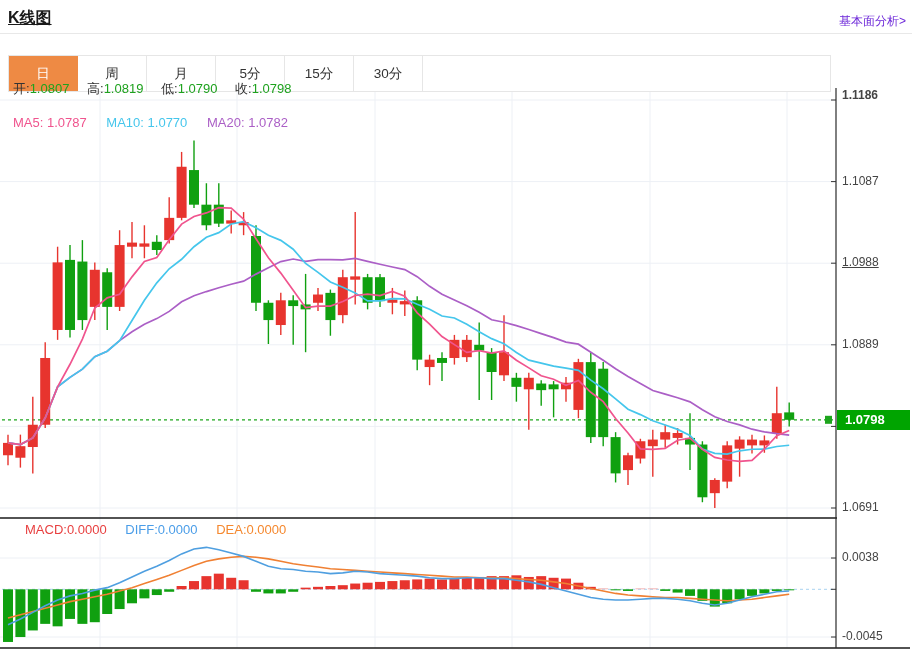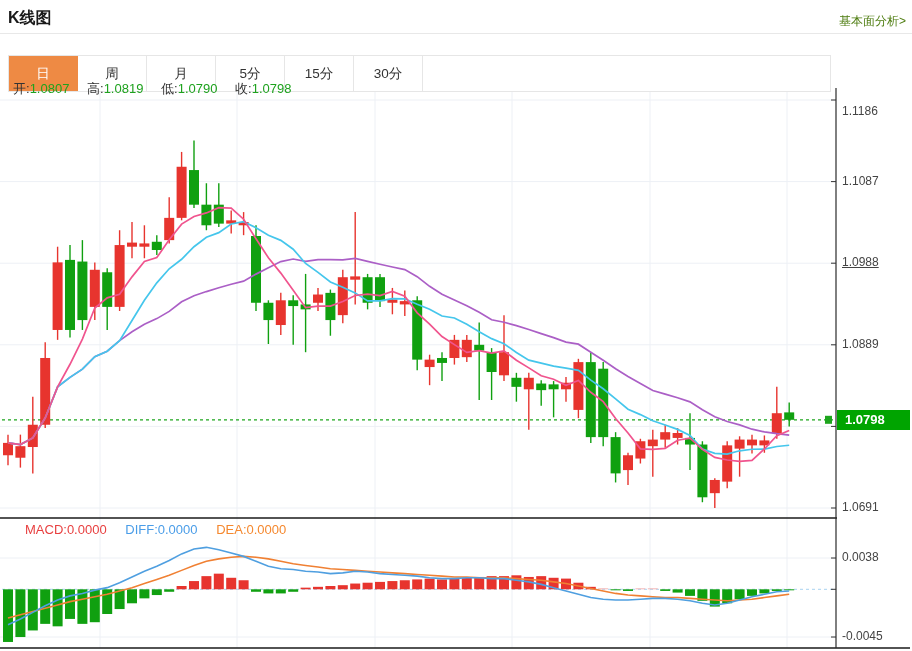--- a/index.html
+++ b/index.html
@@ -1,22 +1,22 @@
 <!DOCTYPE html>
 <html><head>
 <meta charset="utf-8">
 <style>
   * { margin:0; padding:0; box-sizing:border-box; }
   html,body { width:912px; height:651px; background:#fff; overflow:hidden;
               font-family:"Liberation Sans","DejaVu Sans",sans-serif; }
   .page { position:relative; width:912px; height:651px; background:#fff; }
 
   
-  .hdr-title { position:absolute; left:8px; top:8px; font-size:16px; font-weight:bold; color:#1a1a1a; }
-  .hdr-link  { position:absolute; right:6px; top:13px; font-size:12px; color:#4d7c0f; cursor:pointer; }
+  .hdr-title { position:absolute; left:8px; top:8px; font-size:16px; font-weight:bold; color:#1a1a1a;text-decoration:underline; }
+  .hdr-link  { position:absolute; right:6px; top:13px; font-size:12px; color:#6d28d9; cursor:pointer; }
   .hdr-rule  { position:absolute; left:0; top:33px; width:912px; height:1px; background:#e8e8e8; }
 
   
   .tabbar { position:absolute; left:8px; top:55px; width:823px; height:37px;
             border:1px solid #e6e6e6; display:flex; background:#fff; z-index:5; }
   .tab { width:69px; height:100%; display:flex; align-items:center; justify-content:center;
          font-size:13.5px; color:#333; border-right:1px solid #e6e6e6; cursor:pointer; background:#fff; }
   .tab.active { background:#ee8a44; color:#fff; border-right-color:#ee8a44; }
 
   
@@ -291,31 +291,36 @@
       <line x1="831" y1="589.3" x2="836" y2="589.3" stroke="#333333" stroke-width="1"></line>
     </svg>
 
   <div class="legend lg-ohlc">
     <span class="lbl">开:</span><span class="grn">1.0807</span>
     <span class="lbl">高:</span><span class="grn">1.0819</span>
     <span class="lbl">低:</span><span class="grn">1.0790</span>
     <span class="lbl">收:</span><span class="grn">1.0798</span>
   </div>
 
+  <div class="legend lg-ma">
+    <span class="ma5"><span>MA5:</span> <span>1.0787</span></span>
+    <span class="ma10"><span>MA10:</span> <span>1.0770</span></span>
+    <span class="ma20"><span>MA20:</span> <span>1.0782</span></span>
+  </div>
 
   <div class="legend lg-macd">
     <span class="mred"><span>MACD:</span><span>0.0000</span></span>
     <span class="mblu"><span>DIFF:</span><span>0.0000</span></span>
     <span class="morg"><span>DEA:</span><span>0.0000</span></span>
   </div>
 
   <div class="price-badge">1.0798</div>
 
   <div id="axis-labels">
-      <div class="ax-label" style="top: 104px;">1.1186</div>
+      <div class="ax-label" style="top: 88px; font-weight: bold;">1.1186</div>
       <div class="ax-label" style="top: 173.6px;">1.1087</div>
       <div class="ax-label" style="top: 255.2px; text-decoration: underline;">1.0988</div>
       <div class="ax-label" style="top: 336.8px;">1.0889</div>
       <div class="ax-label" style="top: 418.4px;">1.0790</div>
       <div class="ax-label" style="top: 500px;">1.0691</div>
       <div class="ax-label" style="top: 550.03px;">0.0038</div>
       <div class="ax-label" style="top: 629.028px;">-0.0045</div>
     </div>
 </div>
 

